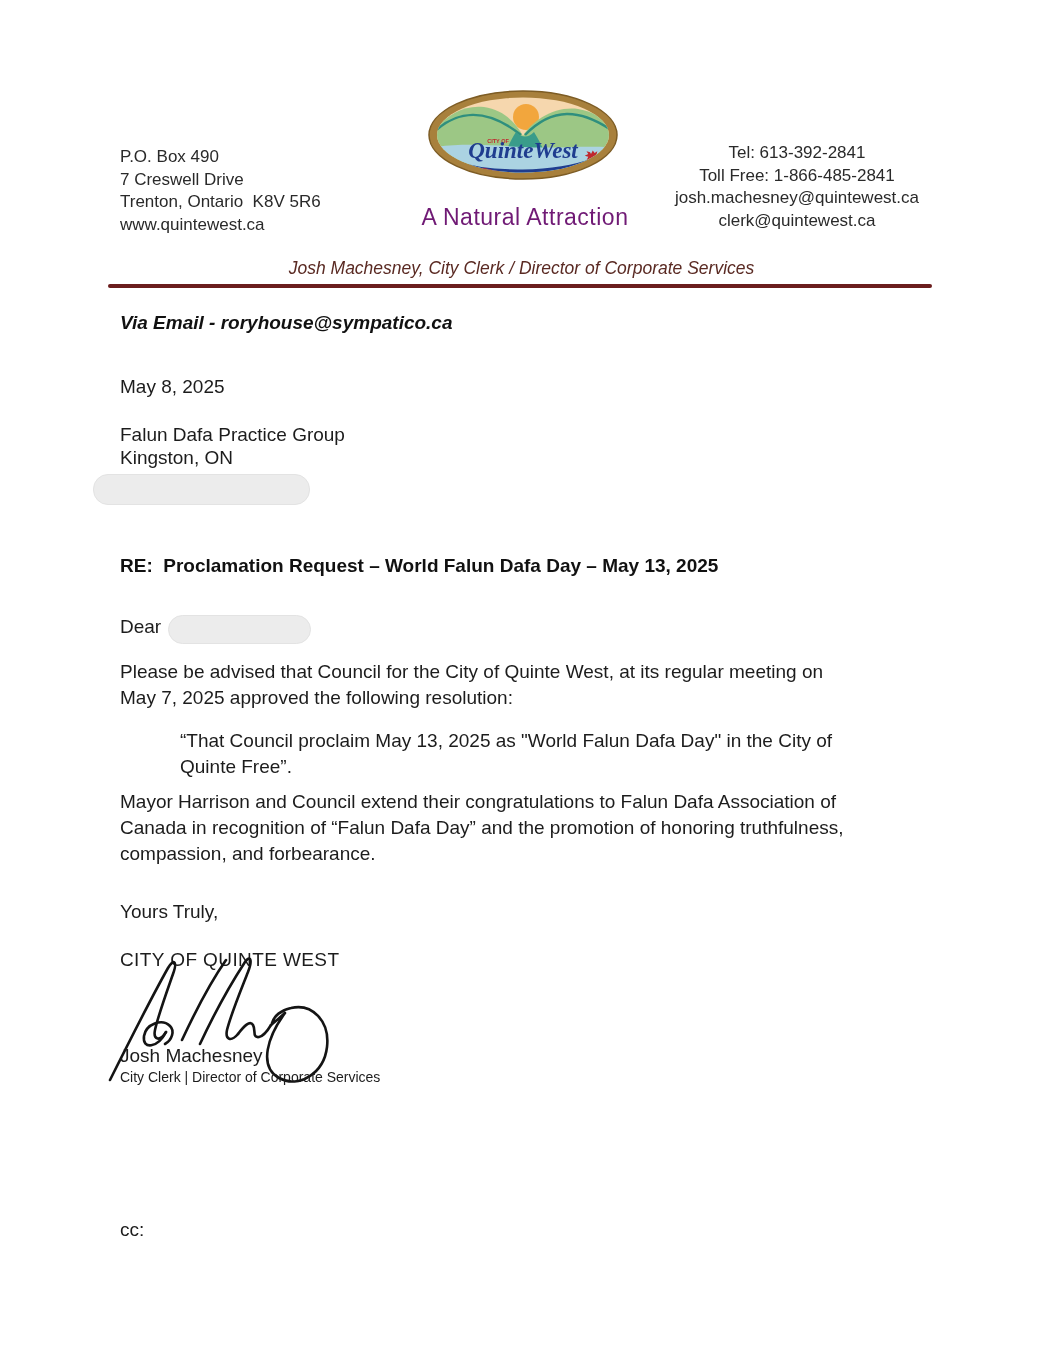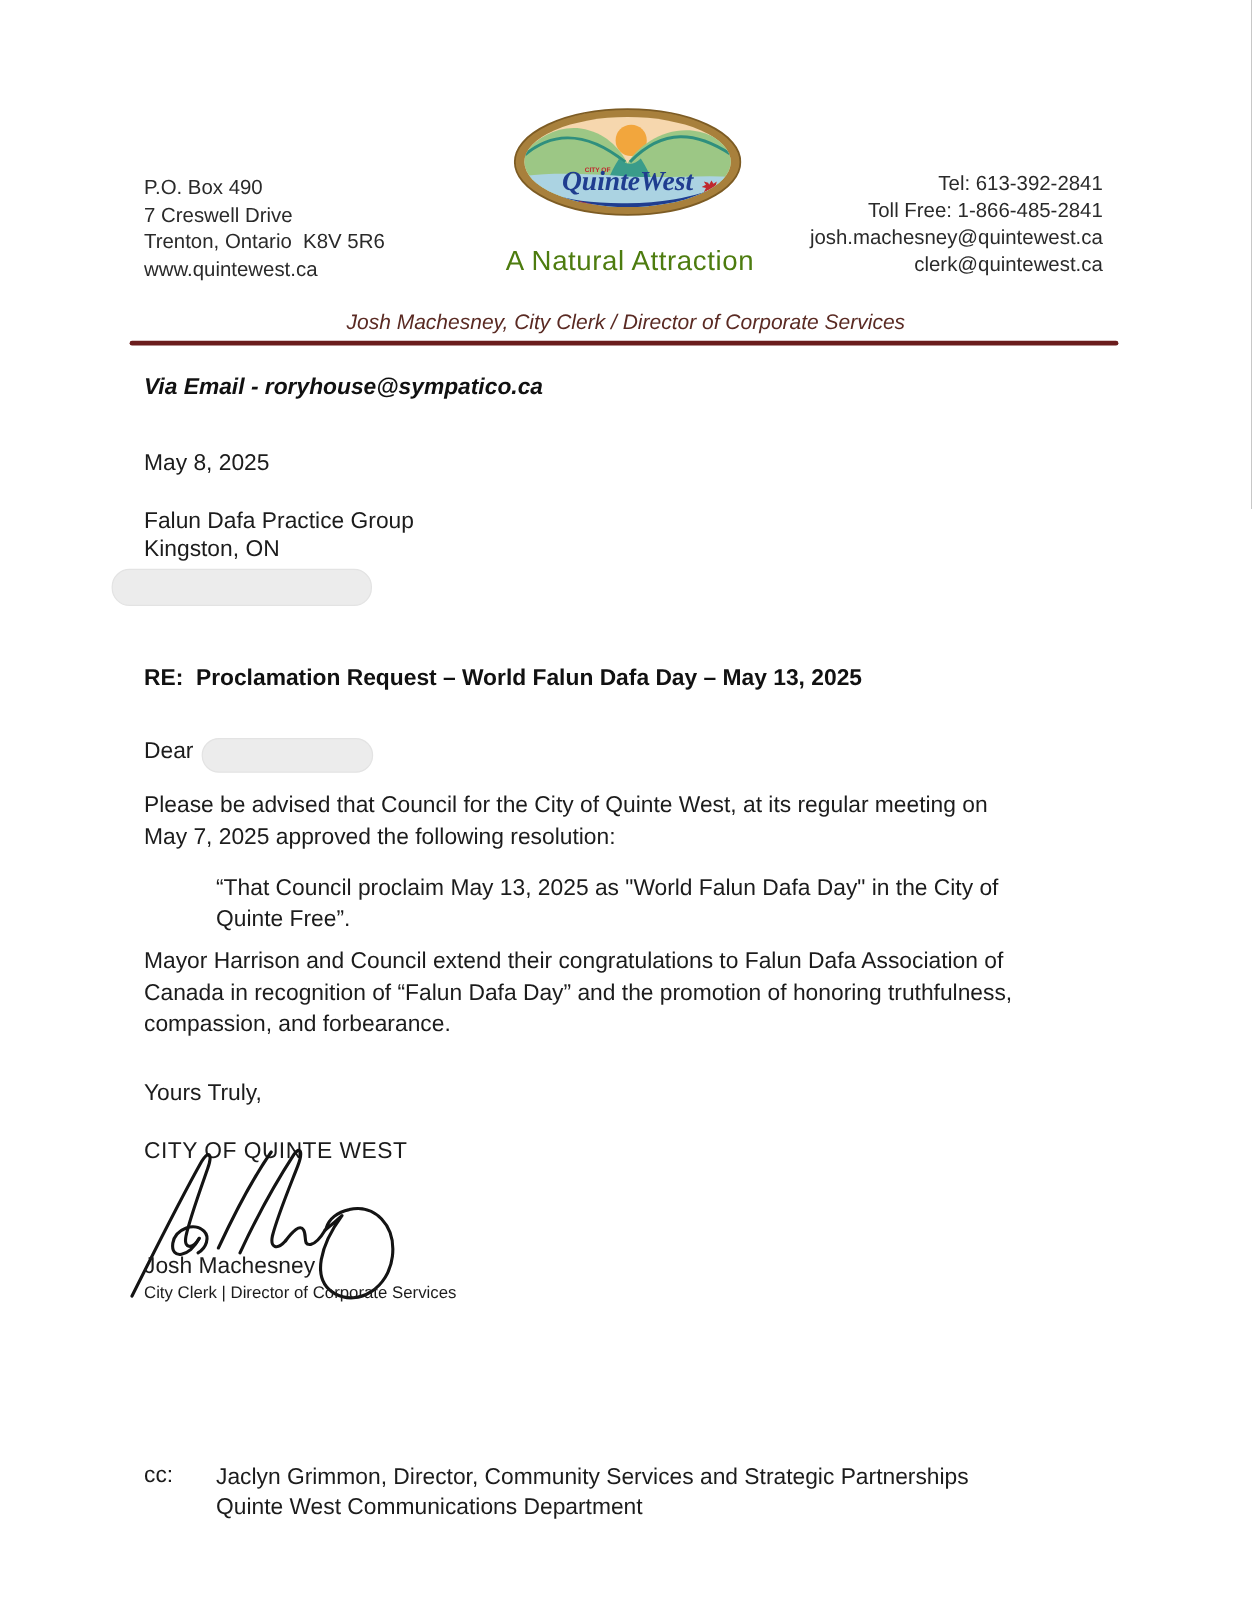--- a/index.html
+++ b/index.html
@@ -9,23 +9,23 @@
     margin:0 auto;
     background:#ffffff;
     font-family:"Liberation Sans", sans-serif;
     color:#1c1c1c;
     overflow:hidden;
   }
   .abs{position:absolute;}
   .pre{white-space:pre-wrap;}
   
   .addr{left:120px;top:146px;font-size:17px;line-height:22.5px;color:#2a2a2a;}
-  .contact{right:124px;top:142px;font-size:17px;line-height:22.5px;text-align:right;color:#2a2a2a;}
+  .contact{right:124px;top:142px;font-size:17px;line-height:22.5px;text-align:center;color:#2a2a2a;}
   .logo-svg{left:428px;top:90px;}
-  .tagline{left:398px;top:204px;width:254px;text-align:center;font-size:23px;letter-spacing:0.5px;color:#4d7c0f;}
+  .tagline{left:398px;top:204px;width:254px;text-align:center;font-size:23px;letter-spacing:0.5px;color:#701a75;}
   .clerk-line{left:0;top:258px;width:1043px;text-align:center;font-size:17.5px;color:#5a2a23;font-style:italic;}
   .rule{left:108px;top:284px;width:824px;height:4px;background:#6b1d1d;border-radius:2px;}
   
   .via{left:120px;top:312px;font-size:19px;font-weight:700;font-style:italic;color:#111;}
   .date{left:120px;top:376px;font-size:19px;}
   .recipient{left:120px;top:423px;font-size:19px;line-height:23px;}
   .pill{background:#ececec;border:1px solid #e3e3e3;border-radius:15px;}
   .pill1{left:93px;top:474px;width:215px;height:29px;}
   .pill2{left:168px;top:615px;width:141px;height:27px;}
   .subject{left:120px;top:555px;font-size:19px;font-weight:700;color:#111;}
@@ -133,18 +133,14 @@
       <path d="M 102 92 C 116 62, 134 30, 147 10 C 152 3, 155 7, 150 20 C 143 38, 133 62, 129 78 C 127 88, 133 90, 140 82"></path>
       <path d="M 140 82 C 146 74, 152 68, 155 73 C 158 78, 154 86, 161 85 C 166 84, 170 78, 173 73"></path>
       <path d="M 173 73 C 179 68, 185 63, 187 61 C 170 84, 160 114, 181 126 C 201 137, 226 121, 229 95 C 232 69, 214 51, 193 56 C 183 58, 176 64, 174 71"></path>
     </g>
   </svg>
 
   <div class="abs signer-name">Josh Machesney</div>
   <div class="abs signer-title">City Clerk | Director of Corporate Services</div>
 
   <div class="abs cc-label">cc:</div>
-  <div class="abs cc-lines">
-    <div>Jaclyn Grimmon, Director, Community Services and Strategic Partnerships</div>
-    <div>Quinte West Communications Department</div>
-  </div>
 
 </div>
 
 </body></html>

